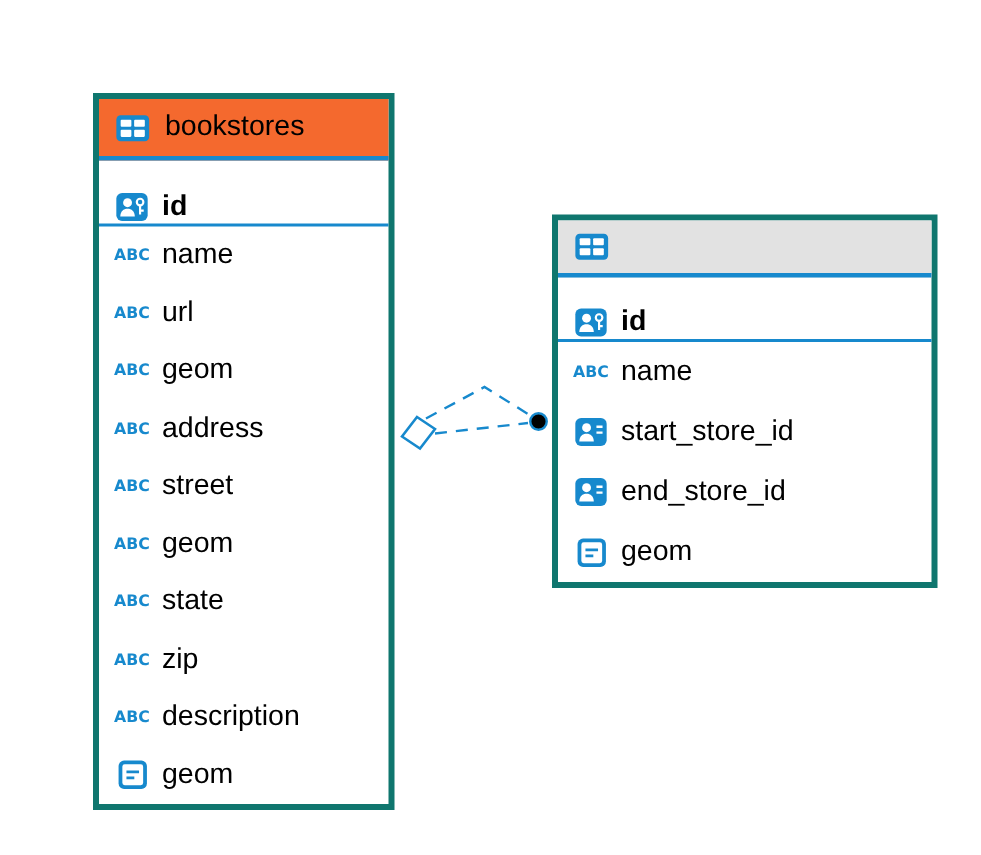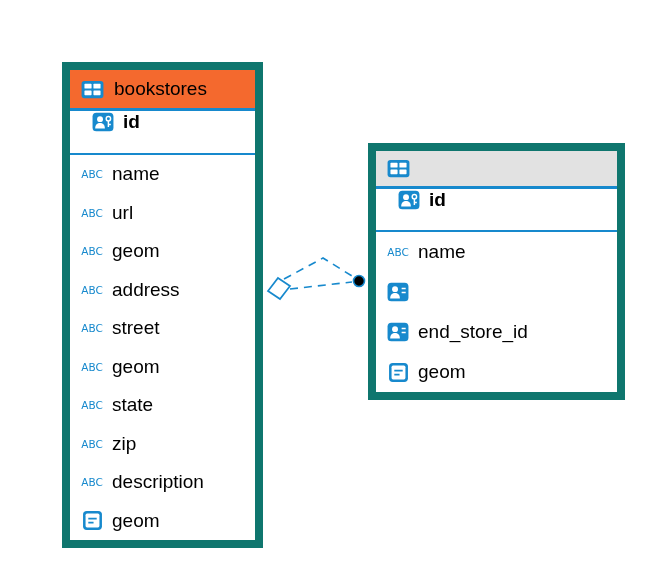--- a/index.html
+++ b/index.html
@@ -14,57 +14,57 @@
   
   .links { position: absolute; left: 0; top: 0; z-index: 1; }
   .dash   { stroke: #1789cd; stroke-width: 1.6; stroke-dasharray: 8 6; fill: none; }
   .diamond{ fill: #ffffff; stroke: #1789cd; stroke-width: 1.7; }
   .dot    { fill: #000000; stroke: #1789cd; stroke-width: 1.6; }
 
   
   .table {
     position: absolute;
     background: #ffffff;
-    border: 8px solid #0f766e;
+    border: 4px solid #0f766e;
     z-index: 2;
   }
   .table-bookstores { left: 62px;  top: 62px;  width: 201px; }
   .table-routes     { left: 368px; top: 143px; width: 257px; }
 
   .t-header {
     display: flex; align-items: center; gap: 9px;
     padding: 0 9px;
     border-bottom: 3px solid #1789cd;
     font-size: 19px; color: #000;
   }
   .table-bookstores .t-header { background: #f4692e; height: 41px; }
   .table-routes     .t-header { background: #e2e2e2; height: 38px; }
 
   .pk-row {
-    display: flex; align-items: flex-start; gap: 7px;
-    padding: 0 20px;
+    display: flex; align-items: flex-end; gap: 7px;
+    padding: 0 9px;
     border-bottom: 2px solid #1789cd;
     font-size: 19px; font-weight: bold; color: #000;
   }
   .table-bookstores .pk-row { height: 44px; }
   .table-routes     .pk-row { height: 43px; }
 
   .row {
     display: flex; align-items: center; gap: 7px;
     padding: 0 9px;
     font-size: 19px; color: #000;
   }
   .table-bookstores .row { height: 38.5px; }
   .table-routes     .row { height: 40px; }
 
   .ico { width: 26px; height: 22px; display: flex; align-items: center; justify-content: center; flex: 0 0 26px; }
   .ico svg { display: block; }
   .abc {
     width: 26px; flex: 0 0 26px;
-    color: #1789cd; font-weight: 400; font-size: 10.5px;
+    color: #1789cd; font-weight: 700; font-size: 10.5px;
     letter-spacing: 0px; text-align: center;
     font-family: "DejaVu Sans", sans-serif;
   }
   .label { white-space: nowrap; }
 </style>
 </head>
 <body>
 
 <div class="canvas">
 
@@ -182,20 +182,21 @@
     </div>
     <div class="row">
       <span class="ico">
         <svg width="22" height="22" viewBox="0 0 20 20">
           <rect x="0.5" y="1.5" width="19" height="17" rx="3.5" fill="#1789cd"></rect>
           <circle cx="7.3" cy="7.4" r="2.7" fill="#fff"></circle>
           <path d="M2.9 15.8 c0-3.2 2-4.8 4.4-4.8 s4.4 1.6 4.4 4.8 z" fill="#fff"></path>
           <path d="M13.3 6.8 h3.7 M13.3 10.4 h3.7" stroke="#fff" stroke-width="1.4" fill="none"></path>
         </svg>
       </span>
+      <span class="label">start_store_id</span>
     </div>
     <div class="row">
       <span class="ico">
         <svg width="22" height="22" viewBox="0 0 20 20">
           <rect x="0.5" y="1.5" width="19" height="17" rx="3.5" fill="#1789cd"></rect>
           <circle cx="7.3" cy="7.4" r="2.7" fill="#fff"></circle>
           <path d="M2.9 15.8 c0-3.2 2-4.8 4.4-4.8 s4.4 1.6 4.4 4.8 z" fill="#fff"></path>
           <path d="M13.3 6.8 h3.7 M13.3 10.4 h3.7" stroke="#fff" stroke-width="1.4" fill="none"></path>
         </svg>
       </span>

